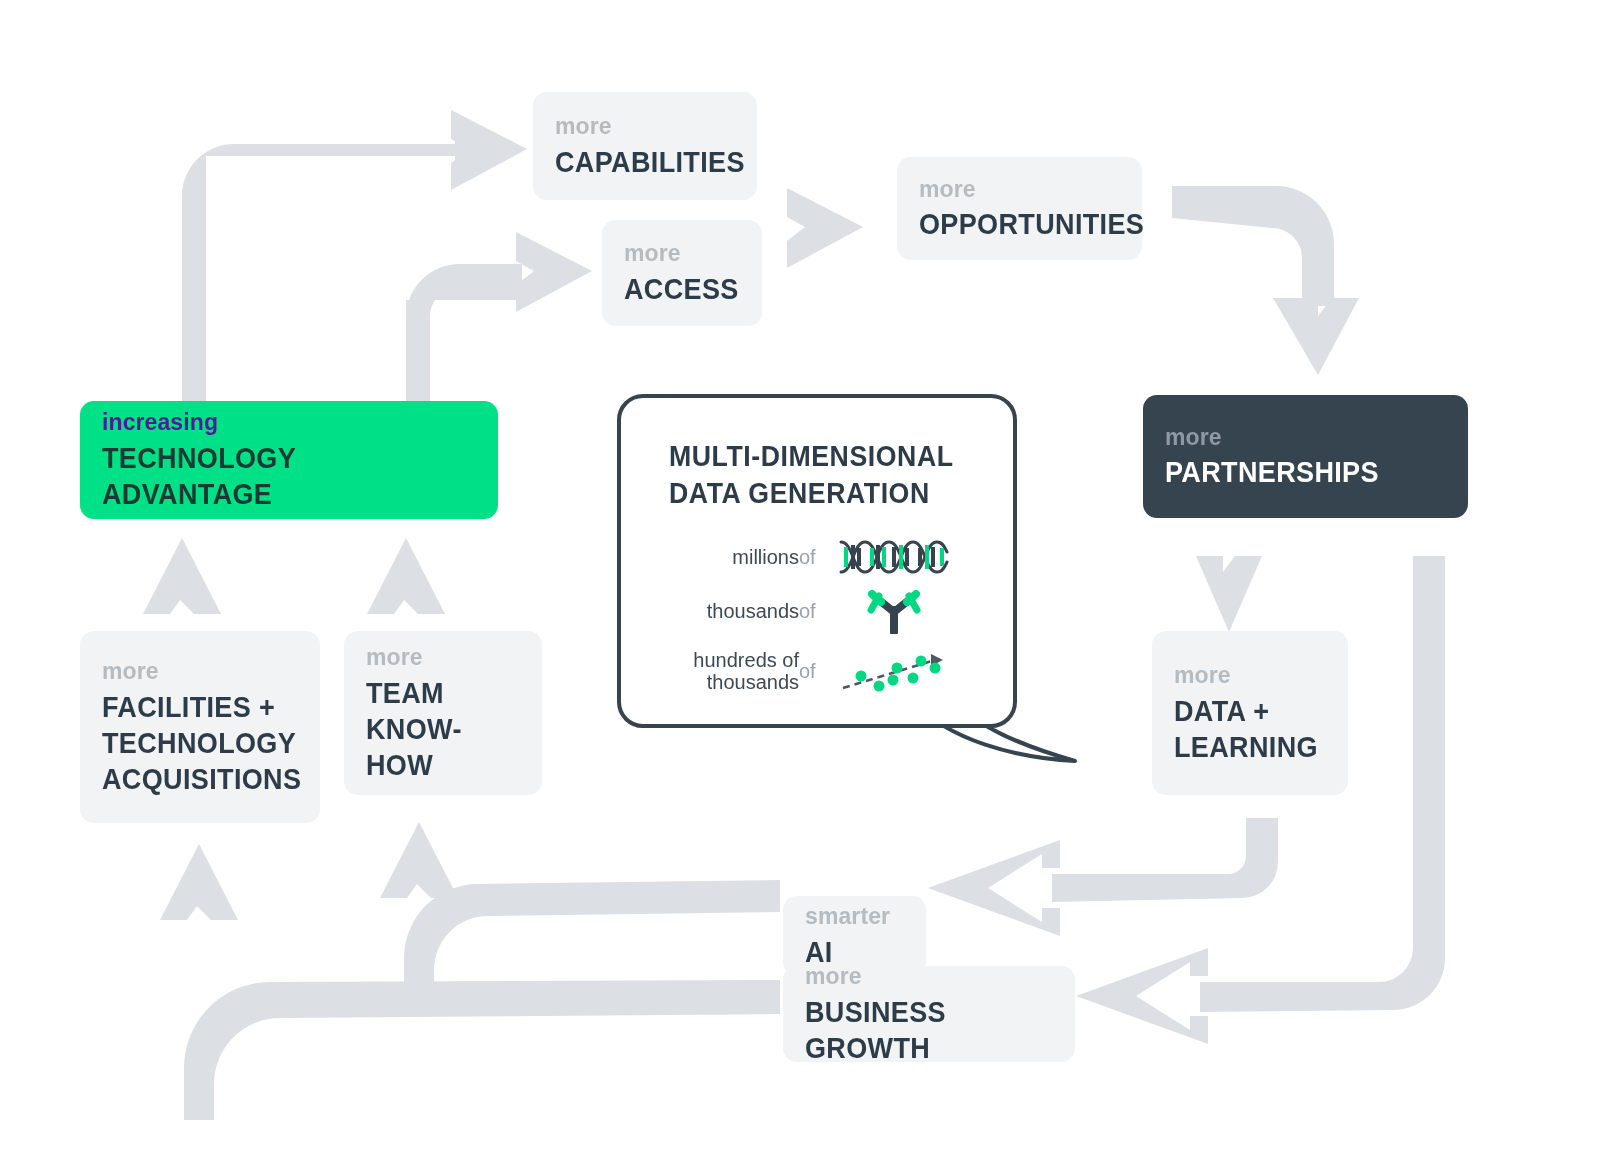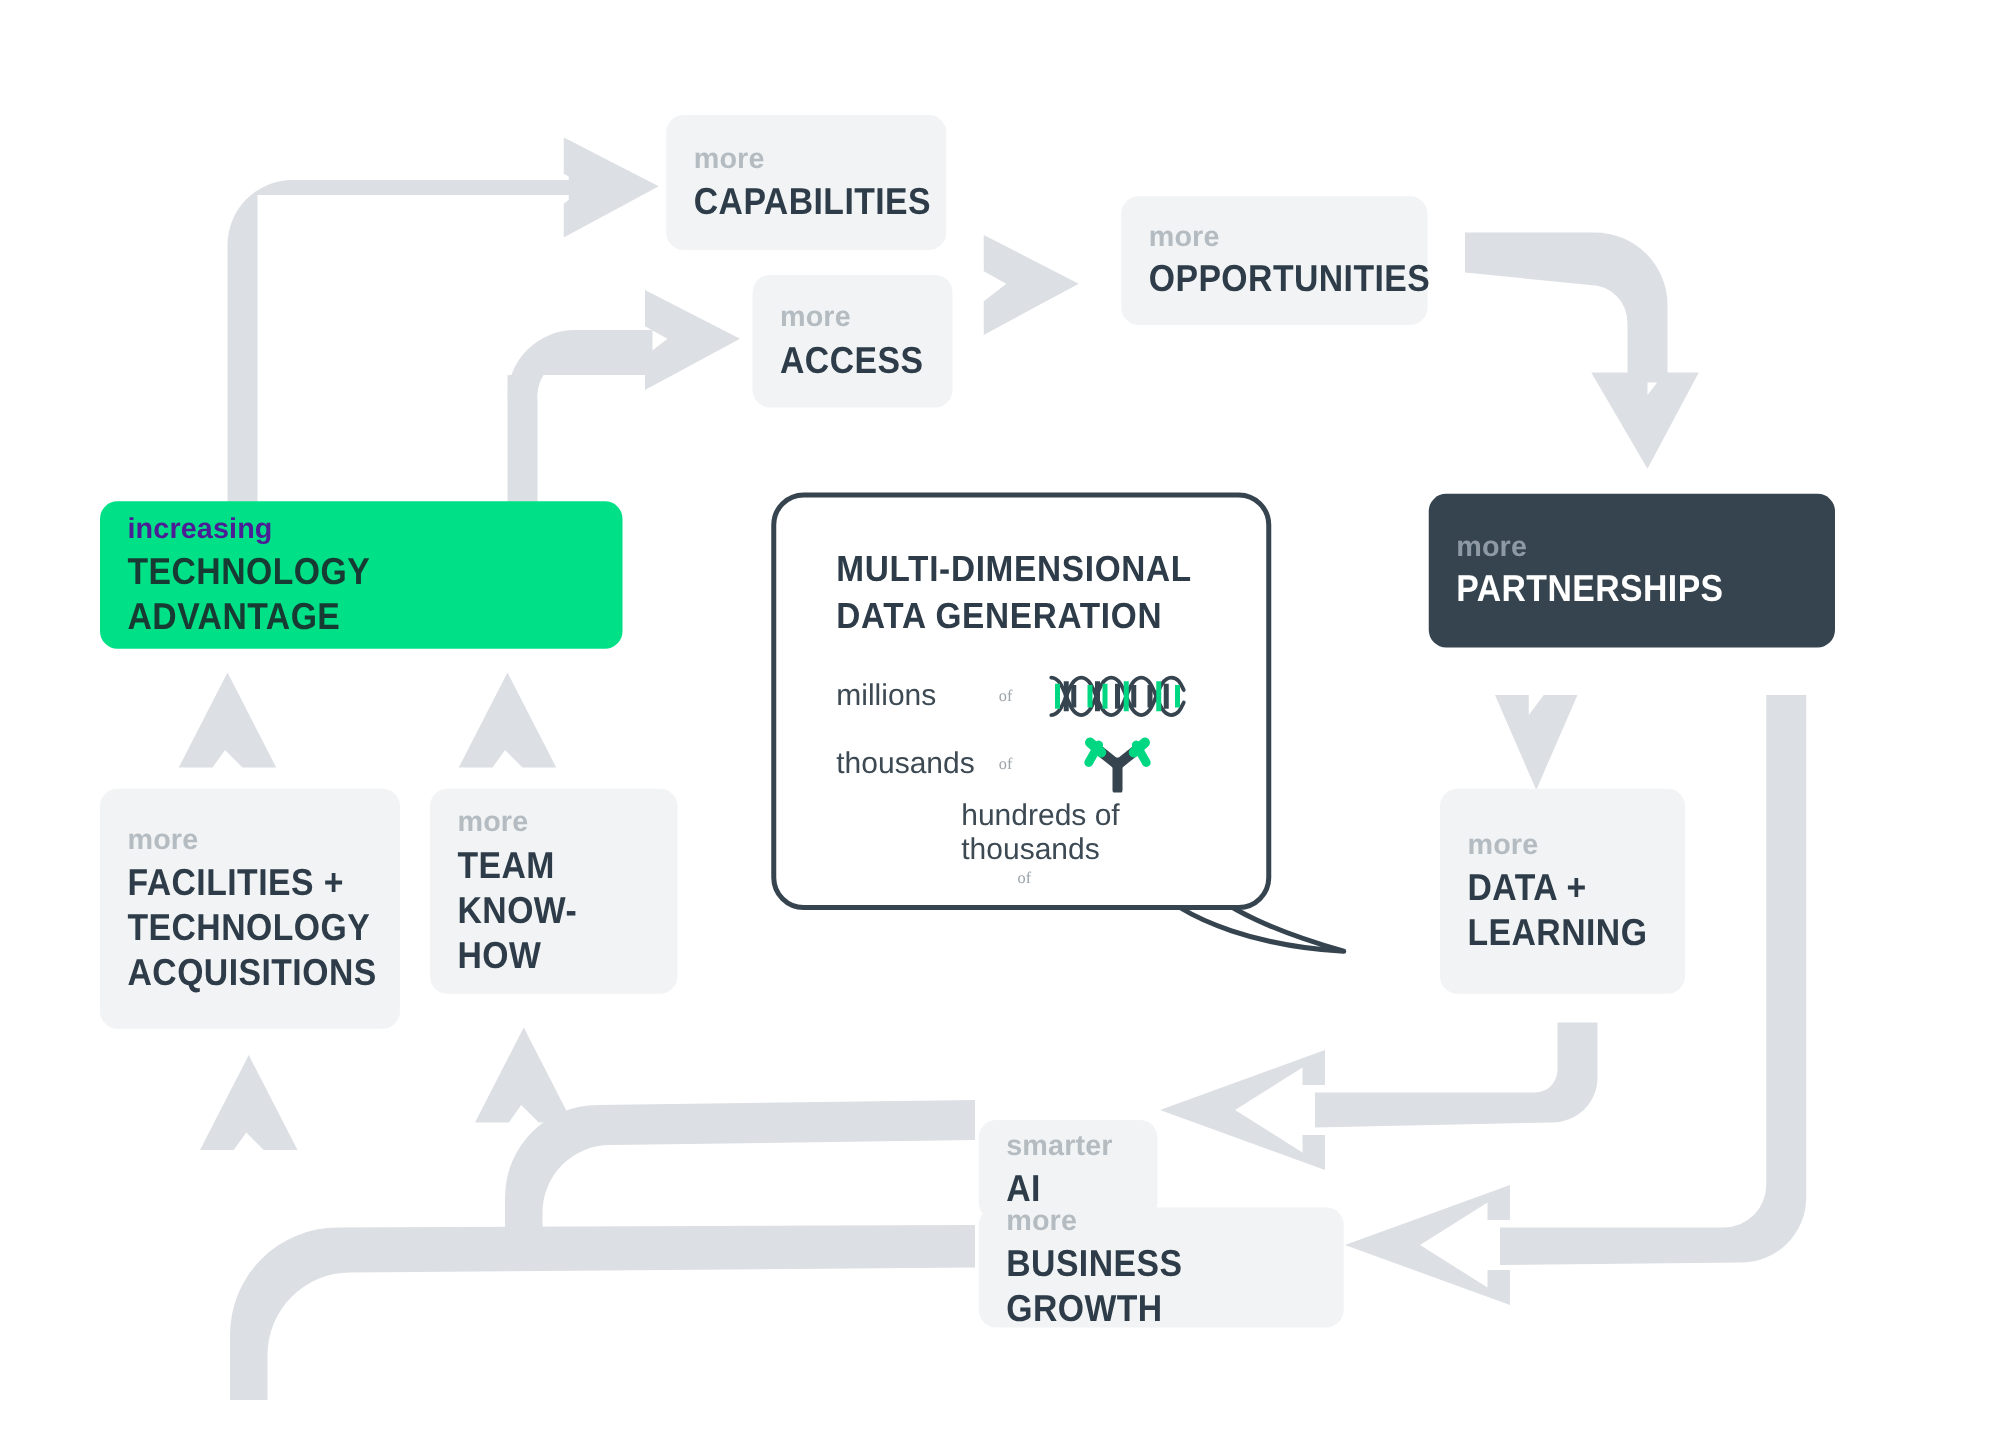--- a/index.html
+++ b/index.html
@@ -84,30 +84,30 @@
     margin-bottom:20px;
   }
   .bub-row{
     display:flex;
     align-items:center;
     height:50px;
     margin-bottom:4px;
   }
   .bub-qty{
     width:130px;
-    font-size:24px;
+    font-size:20px;
     color:#3d4a54;
     line-height:1.12;
     white-space:pre-line;
+    text-align:right;
   }
   .bub-of{
     width:40px;
-    font-size:13px;
+    font-size:20px;
     color:#9aa3aa;
-    font-family:Liberation Serif, serif;
   }
   .bub-icon{width:110px;height:46px;display:block;}
 </style>
 </head>
 <body>
 
 <div id="stage">
 
   <svg id="arrows" viewBox="0 0 1600 1149" xmlns="http://www.w3.org/2000/svg">
     <g fill="#dcdfe3">
@@ -247,21 +247,21 @@
             <line x1="55" y1="24" x2="40" y2="12" stroke="#36444f" stroke-width="8"></line>
             <line x1="55" y1="24" x2="70" y2="12" stroke="#36444f" stroke-width="8"></line>
             <line x1="42" y1="14" x2="33" y2="6" stroke="#00d782" stroke-width="8"></line>
             <line x1="68" y1="14" x2="77" y2="6" stroke="#00d782" stroke-width="8"></line>
             <line x1="32" y1="22" x2="40" y2="8" stroke="#00d782" stroke-width="7"></line>
             <line x1="78" y1="22" x2="70" y2="8" stroke="#00d782" stroke-width="7"></line>
           </g>
         </svg>
       </div>
 
-      <div class="bub-row" style="height:62px;flex-direction:column;">
+      <div class="bub-row" style="height:62px;">
         <div class="bub-qty">hundreds of
 thousands</div>
         <div class="bub-of">of</div>
         <svg class="bub-icon" viewBox="0 0 110 46">
           <path d="M4,40 L96,12" stroke="#4d5a64" stroke-width="2.5" stroke-dasharray="7 5" fill="none"></path>
           <path d="M92,6 L104,12 L92,18 Z" fill="#4d5a64"></path>
           <g fill="#00d782">
             <circle cx="22" cy="28" r="5.5"></circle>
             <circle cx="40" cy="38" r="5.5"></circle>
             <circle cx="54" cy="32" r="5.5"></circle>

